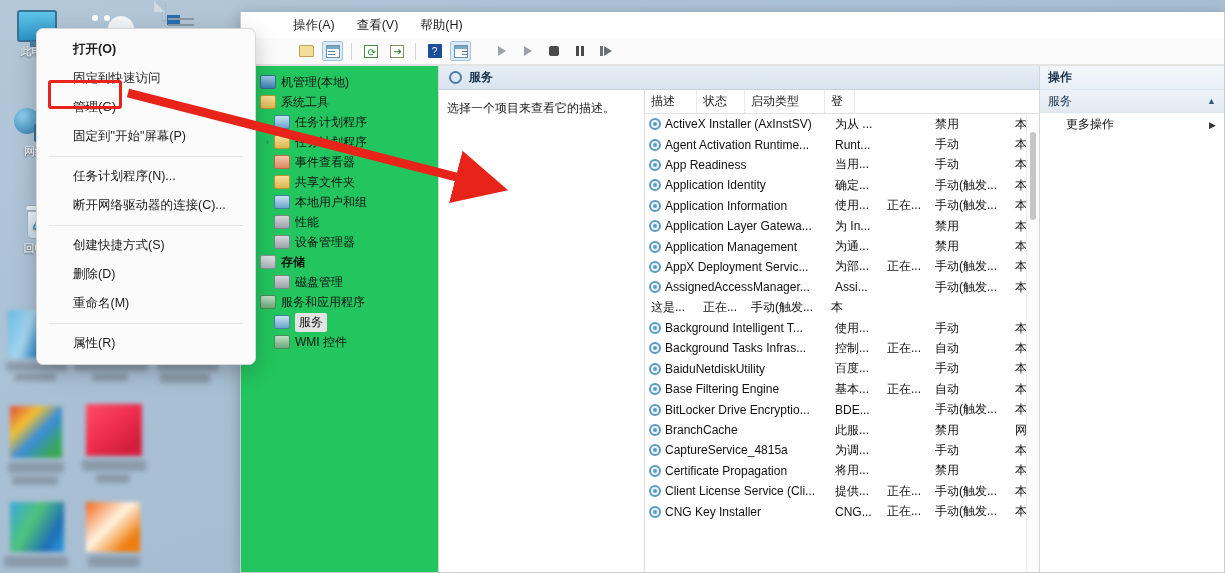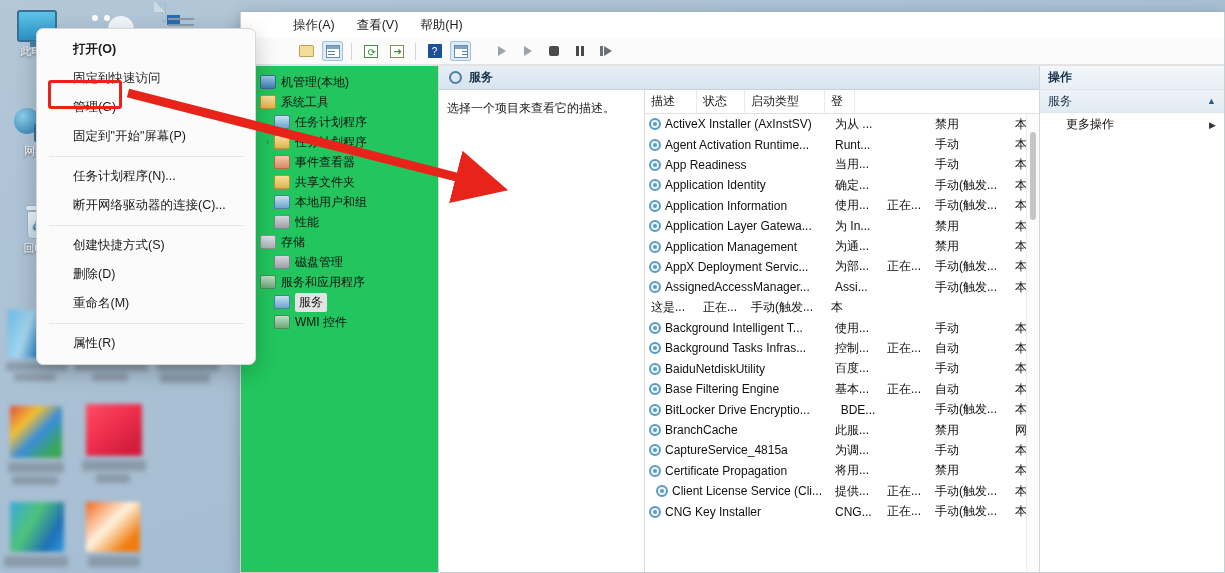--- a/index.html
+++ b/index.html
@@ -361,21 +361,26 @@
           <div class="tnode" style="padding-left: 20px; text-align: right;">
             <span class="exp"></span>
             <span class="ti c3"></span>
             <span class="tl">本地用户和组</span>
           </div>
           <div class="tnode" style="padding-left: 20px;">
             <span class="exp"></span>
             <span class="ti c5"></span>
             <span class="tl">性能</span>
           </div>
-          <div class="tnode" style="padding-left: 6px;">
+          <div class="tnode" style="padding-left: 20px;">
+            <span class="exp"></span>
+            <span class="ti c5"></span>
+            <span class="tl">设备管理器</span>
+          </div>
+          <div class="tnode" style="padding-left: 6px; font-weight: bold;">
             <span class="exp"></span>
             <span class="ti c7"></span>
             <span class="tl">存储</span>
           </div>
           <div class="tnode" style="padding-left: 20px;">
             <span class="exp"></span>
             <span class="ti c5"></span>
             <span class="tl">磁盘管理</span>
           </div>
           <div class="tnode" style="padding-left: 6px;">
@@ -556,21 +561,21 @@
                   <div class="c" style="flex: 0 0 52px;">基本...</div>
                   <div class="c" style="flex: 0 0 48px;">正在...</div>
                   <div class="c" style="flex: 0 0 80px;">自动</div>
                   <div class="c" style="flex: 0 0 30px;">本</div>
                 </div>
                 <div class="lv-row">
                   <div class="c name" style="flex: 1 1 auto;">
                     <span class="svc-gear"></span>
                     <span>BitLocker Drive Encryptio...</span>
                   </div>
-                  <div class="c" style="flex: 0 0 52px; text-align: center;">BDE...</div>
+                  <div class="c" style="flex: 0 0 52px;">BDE...</div>
                   <div class="c" style="flex: 0 0 48px;"></div>
                   <div class="c" style="flex: 0 0 80px;">手动(触发...</div>
                   <div class="c" style="flex: 0 0 30px;">本</div>
                 </div>
                 <div class="lv-row">
                   <div class="c name" style="flex: 1 1 auto;">
                     <span class="svc-gear"></span>
                     <span>BranchCache</span>
                   </div>
                   <div class="c" style="flex: 0 0 52px;">此服...</div>
@@ -592,21 +597,21 @@
                   <div class="c name" style="flex: 1 1 auto;">
                     <span class="svc-gear"></span>
                     <span>Certificate Propagation</span>
                   </div>
                   <div class="c" style="flex: 0 0 52px;">将用...</div>
                   <div class="c" style="flex: 0 0 48px;"></div>
                   <div class="c" style="flex: 0 0 80px;">禁用</div>
                   <div class="c" style="flex: 0 0 30px;">本</div>
                 </div>
                 <div class="lv-row">
-                  <div class="c name" style="flex: 1 1 auto; justify-content: center;">
+                  <div class="c name" style="flex: 1 1 auto;">
                     <span class="svc-gear"></span>
                     <span>Client License Service (Cli...</span>
                   </div>
                   <div class="c" style="flex: 0 0 52px;">提供...</div>
                   <div class="c" style="flex: 0 0 48px;">正在...</div>
                   <div class="c" style="flex: 0 0 80px;">手动(触发...</div>
                   <div class="c" style="flex: 0 0 30px;">本</div>
                 </div>
                 <div class="lv-row">
                   <div class="c name" style="flex: 1 1 auto;">

